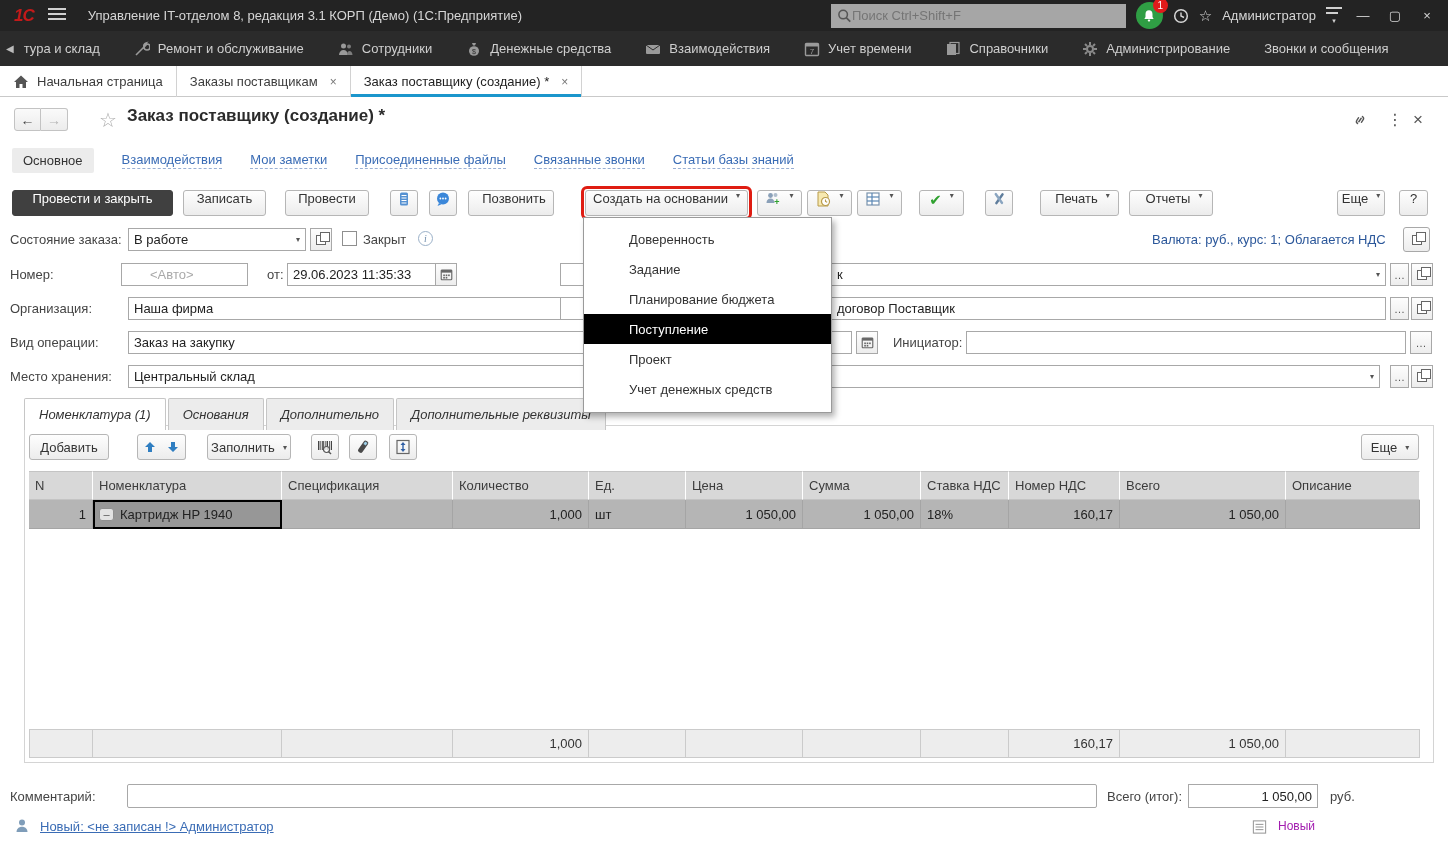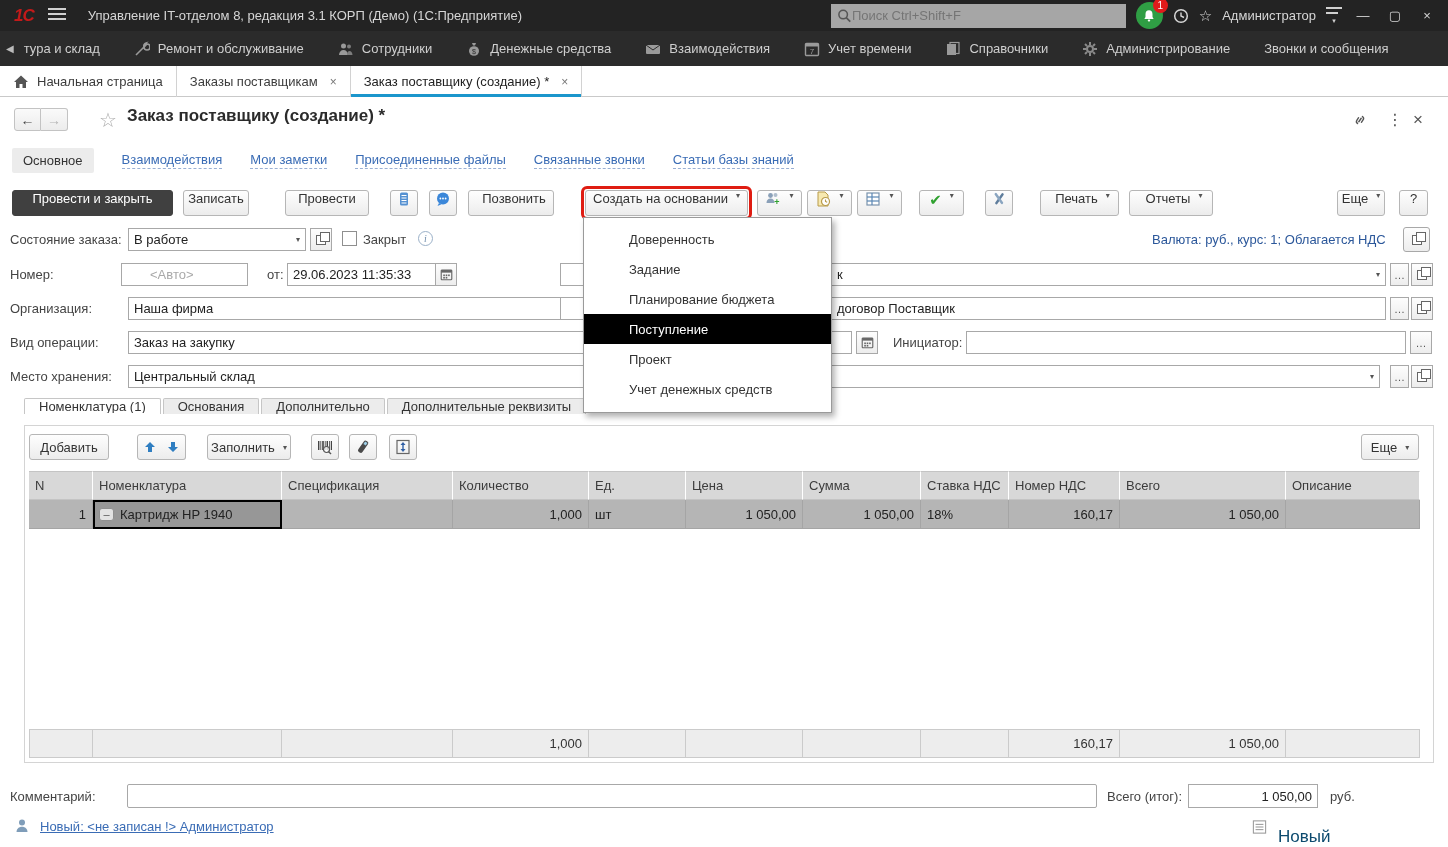--- a/index.html
+++ b/index.html
@@ -66,21 +66,21 @@
   .chk { position:absolute; width:15px; height:15px; border:1px solid #8f8f8f; background:#fff; }
   .info-ic { position:absolute; width:15px; height:15px; border:1px solid #9ab0c8; border-radius:50%; color:#6f8cab; font-size:10px; font-style:italic; font-family:"Liberation Serif",serif; display:flex; align-items:center; justify-content:center; }
   .currency { position:absolute; color:#2b579a; font-size:13px; }
 
   
   .menu { position:absolute; left:583px; top:217px; width:249px; background:#fff; border:1px solid #9a9a9a; box-shadow:3px 4px 6px rgba(0,0,0,.3); z-index:50; padding:6px 0 8px 0; }
   .mi { height:30px; display:flex; align-items:center; padding-left:45px; font-size:13px; color:#333; }
   .mi.sel { background:#000; color:#fff; }
 
   
-  .stabs { position:absolute; left:24px; top:398px; display:flex; height:16px; z-index:5; }
+  .stabs { position:absolute; left:24px; top:398px; display:flex; height:32px; z-index:5;font-style:italic; }
   .stab { padding:0 14px; display:flex; align-items:center; border:1px solid #c6c6c6; border-bottom:none; background:#ececec; color:#333; margin-right:2px; border-radius:2px 2px 0 0; }
   .stab.active { background:#fff; position:relative; }
   .stab.active::after { content:""; position:absolute; left:0; right:0; bottom:-1px; height:2px; background:#fff; }
 
   
   .gridwrap { position:absolute; left:24px; top:425px; width:1410px; height:338px; border:1px solid #d4d4d4; background:#fff; }
   .gbtn { position:absolute; top:8px; height:26px; border:1px solid #b6b6b6; border-radius:3px; background:linear-gradient(#fefefe,#ececec); display:flex; align-items:center; justify-content:center; gap:6px; font-size:13px; color:#333; padding:0 12px; }
   .table { position:absolute; left:4px; top:45px; width:1391px; height:290px; }
   .trow { position:absolute; left:0; width:1391px; height:29px; display:flex; }
   .cell { height:100%; display:flex; align-items:center; padding:0 6px; font-size:13px; overflow:hidden; white-space:nowrap; }
@@ -91,21 +91,21 @@
   .tdata .cell { border-right:1px solid #a5a5a5; border-bottom:1px solid #a5a5a5; color:#222; }
   .selcell { outline:2px solid #000; outline-offset:-2px; background:#979797; }
   .nom-ic { width:15px; height:13px; background:#e3e3e3; border:1px solid #909090; border-radius:3px; font-size:11px; color:#555; display:flex; align-items:center; justify-content:center; margin-right:6px; flex:0 0 auto; }
   .tfoot { bottom:3px; background:#ededed; }
   .tfoot .cell { border:1px solid #cbcbcb; border-left:none; color:#333; }
   .tfoot .cell:first-child { border-left:1px solid #cbcbcb; }
   .c0{width:64px}.c1{width:189px}.c2{width:171px}.c3{width:136px}.c4{width:97px}.c5{width:117px}.c6{width:118px}.c7{width:88px}.c8{width:111px}.c9{width:166px}.c10{width:134px}
 
   
   .flink { color:#3a6cb5; text-decoration:underline; font-size:13px; }
-  .fnew { color:#0c4a6e; font-size:17px;margin-top:8px; }
+  .fnew { color:#a21caf; font-size:12px; }
 
   .icon16 { width:16px; height:16px; display:inline-block; }
 </style>
 </head>
 <body>
 
 <div id="app">
 
   <div class="titlebar">
     <span class="logo1c">1С</span>
@@ -260,21 +260,21 @@
     <span class="navlink">Взаимодействия</span>
     <span class="navlink">Мои заметки</span>
     <span class="navlink">Присоединенные файлы</span>
     <span class="navlink">Связанные звонки</span>
     <span class="navlink">Статьи базы знаний</span>
   </div>
 
   <div class="btn dark" style="left:12px;top:190px;width:161px;">
       <span>Провести и закрыть</span>
     </div>
-  <div class="btn" style="left:183px;top:190px;width:66px;">
+  <div class="btn" style="left:183px;top:190px;width:83px;">
       <span>Записать</span>
     </div>
   <div class="btn" style="left:285px;top:190px;width:84px;">
       <span>Провести</span>
     </div>
   <div class="btn" style="left:390px;top:190px;width:28px;padding:0;">
     <svg class="icon16" viewBox="0 0 16 16">
         <rect x="4" y="1.5" width="8" height="13" rx="1.5" fill="#5591d2"></rect>
         <g stroke="#fff" stroke-width="1">
           <line x1="5.5" y1="4.5" x2="10.5" y2="4.5"></line>

